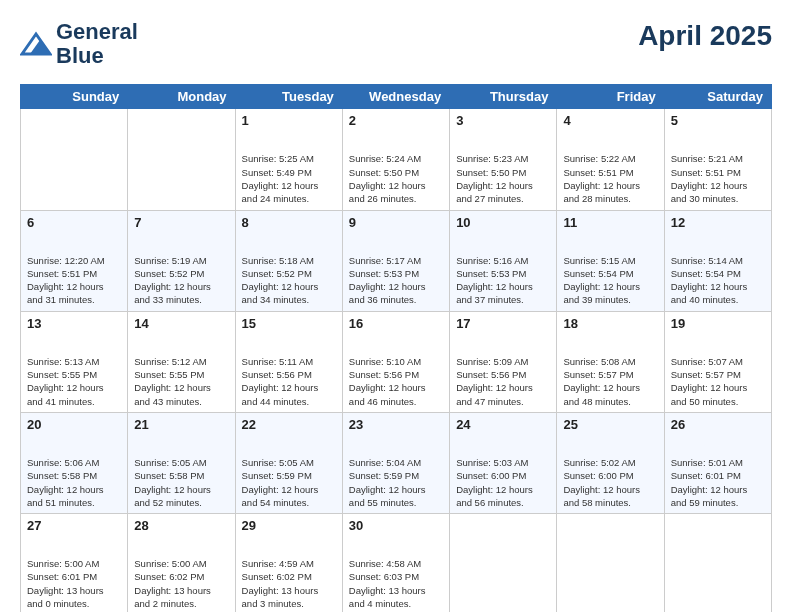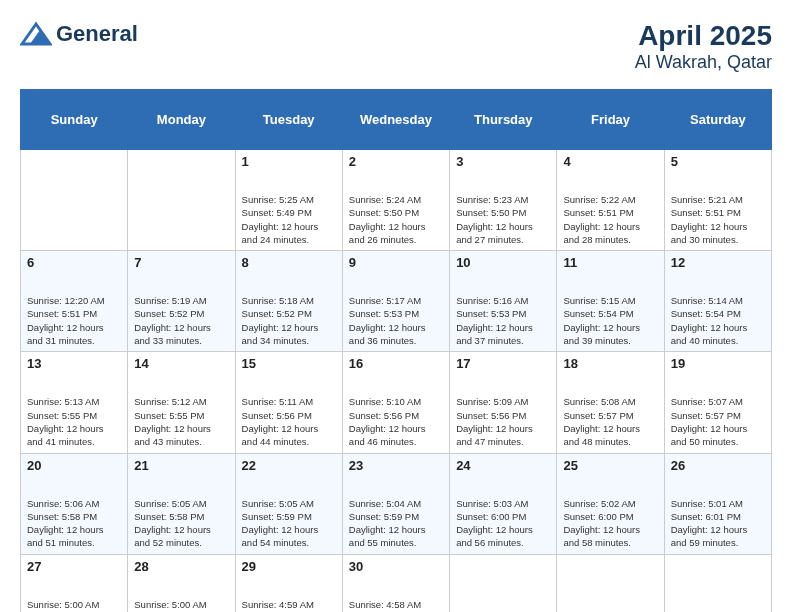--- a/index.html
+++ b/index.html
@@ -43,22 +43,22 @@
       font-size: 18px;
       color: #1a3a5c;
     }
     .calendar {
       width: 100%;
       border-collapse: collapse;
     }
     .calendar th {
       background-color: #2e6db4;
       color: #fff;
-      text-align: center;
-      padding: 22px 8px;
+      text-align: right;
+      padding: 4px 8px;
       font-size: 13px;
       font-weight: bold;
       border: 1px solid #2e6db4;
     }
     .calendar td {
       vertical-align: top;
       border: 1px solid #ccc;
       padding: 4px 6px;
       width: 107px;
       height: 90px;
@@ -90,25 +90,25 @@
 <body>
 
 <div class="header">
   <div class="logo">
     <svg class="logo-icon" viewBox="0 0 32 28">
       <polygon points="2,24 16,4 30,24" fill="none" stroke="#2e6db4" stroke-width="3"></polygon>
       <polygon points="10,24 20,10 30,24" fill="#2e6db4"></polygon>
     </svg>
     <div class="logo-text">
       <div>General</div>
+      <div>Blue</div>
     </div>
   </div>
   <div class="title-block">
     <div class="month-title">April 2025</div>
-    <div class="location-title">Al Wakrah, Qatar</div>
   </div>
 </div>
 
 <table class="calendar">
   <thead>
     <tr id="header-row">
         <th>Sunday</th>
         <th>Monday</th>
         <th>Tuesday</th>
         <th>Wednesday</th>

